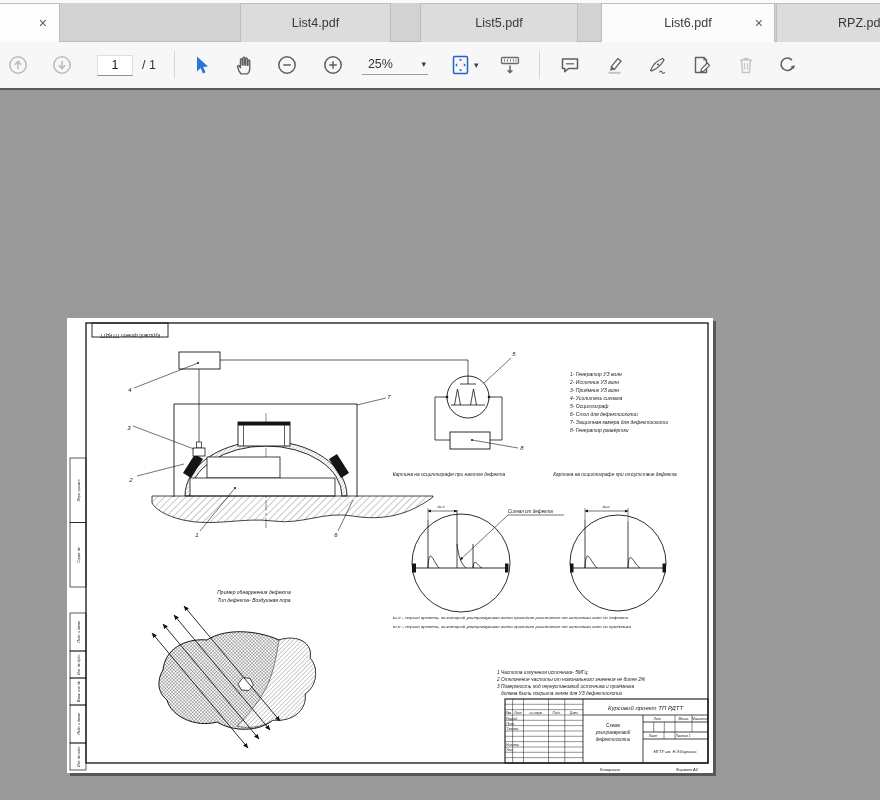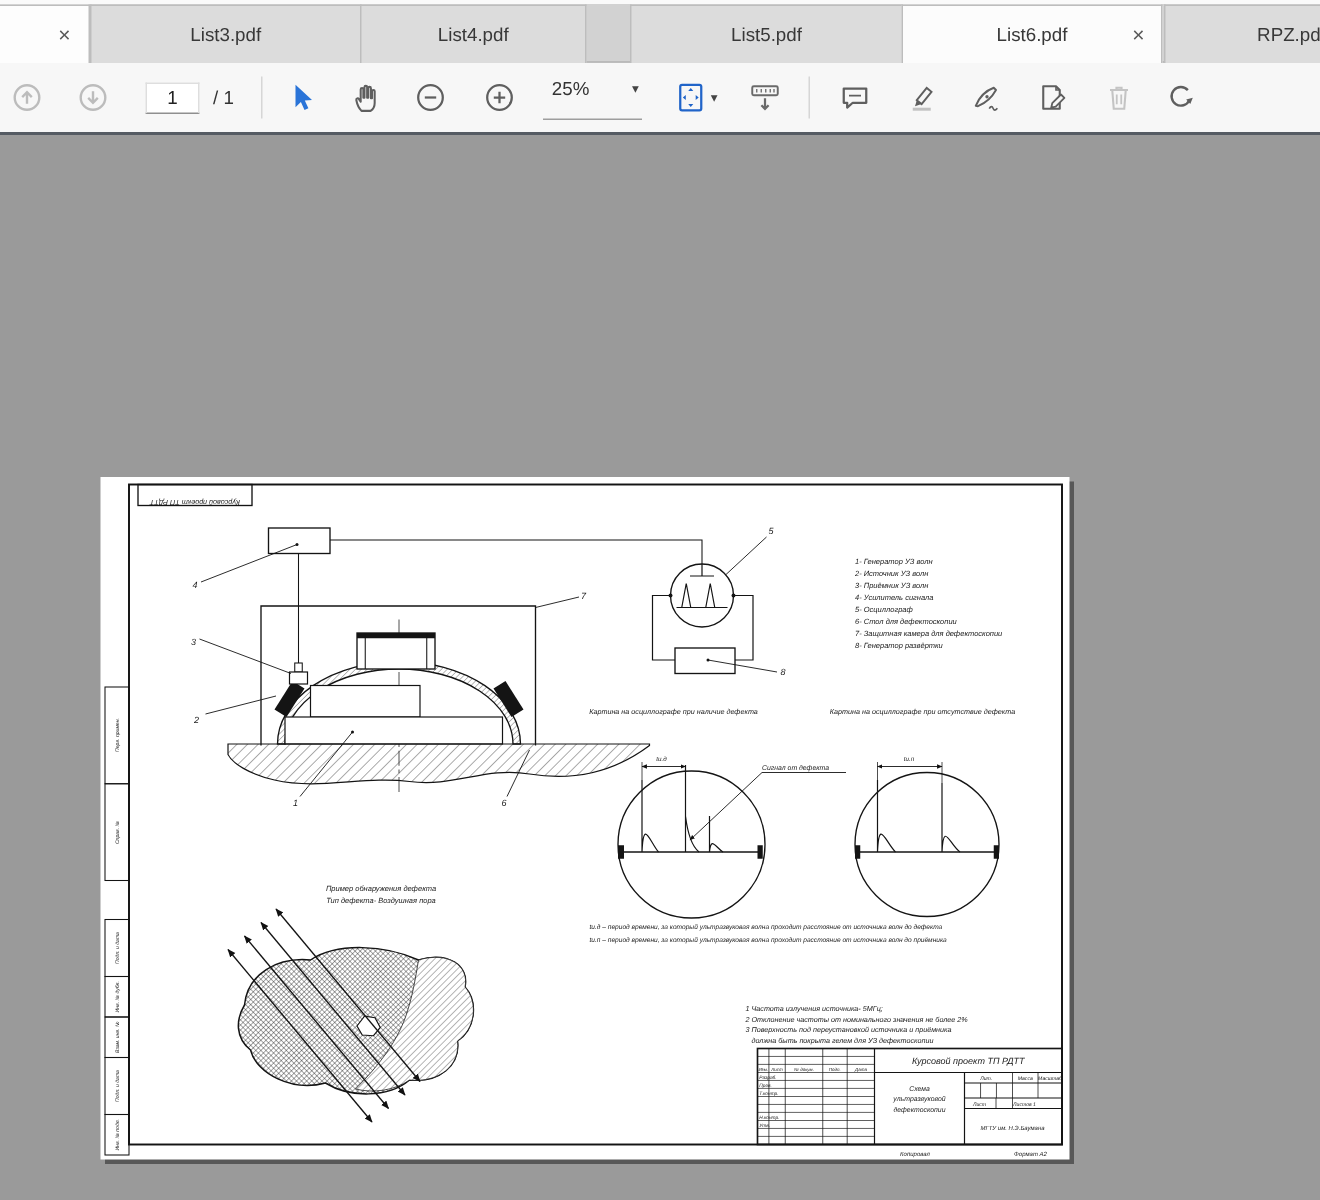--- a/index.html
+++ b/index.html
@@ -17,45 +17,42 @@
   
   .toolbar{position:absolute;left:0;top:42px;width:880px;height:46px;background:#f7f7f7;
     display:flex;align-items:center;box-sizing:border-box;}
   .toolrule{position:absolute;left:0;top:88px;width:880px;height:2px;background:#555b63;}
   .tbtn{background:none;border:none;padding:2px;margin:0;display:flex;align-items:center;cursor:default;}
   .sep{width:1px;height:28px;background:#d6d6d6;}
   .pagein{width:30px;height:17px;text-align:center;font-size:12.5px;color:#222;
     border:1px solid #dedede;border-bottom:1px solid #8f8f8f;background:#fff;}
   .ptotal{font-size:12.5px;color:#333;}
   .zoombox{display:flex;align-items:center;justify-content:space-between;width:58px;
-    border-bottom:1px solid #9e9e9e;padding:2px 2px 13px 6px;font-size:12.5px;color:#333;}
+    border-bottom:1px solid #9e9e9e;padding:2px 2px 3px 6px;font-size:12.5px;color:#333;}
   .caret{font-size:9px;color:#444;line-height:9px;}
   
   .docarea{position:absolute;left:0;top:90px;width:880px;height:710px;background:#9a9a9a;}
   .page{position:absolute;left:67px;top:228px;width:646px;height:455px;background:#ffffff;
     box-shadow:3px 3px 0 rgba(35,35,35,0.55);}
   .page svg{display:block;}
   
   .ti{font-family:"Liberation Sans",sans-serif;font-style:italic;fill:#1a1a1a;}
   .ln{stroke:#141414;fill:none;}
 </style>
 </head>
 <body>
 
 <div class="tabbar">
   <div class="tab stub">
     <span class="tclose">×</span>
   </div>
-  <div class="tab" style="left:60px;width:181px;">
-    <span>List3.pdf</span>
-  </div>
   <div class="tab" style="left:240px;width:151px;">
     <span>List4.pdf</span>
   </div>
-  <div class="tab" style="left:420px;width:182px;">
+  <div class="tab" style="left:420px;width:158px;">
     <span>List5.pdf</span>
   </div>
   <div class="tab active" style="left:601px;width:174px;">
     <span>List6.pdf</span>
     <span class="tclose">×</span>
   </div>
   <div class="tab" style="left:776px;width:170px;">
     <span>RPZ.pdf</span>
   </div>
 </div>

